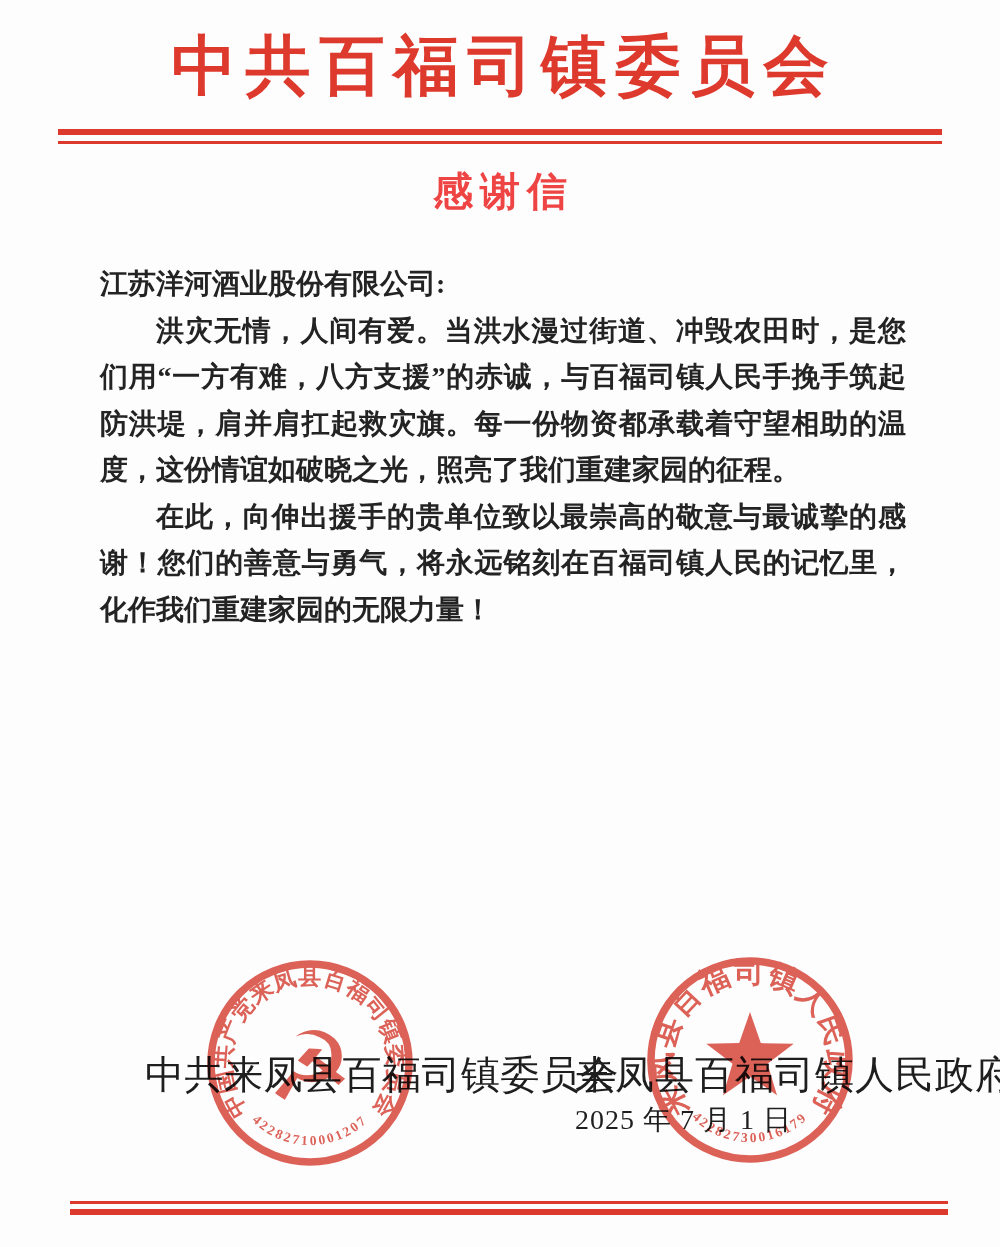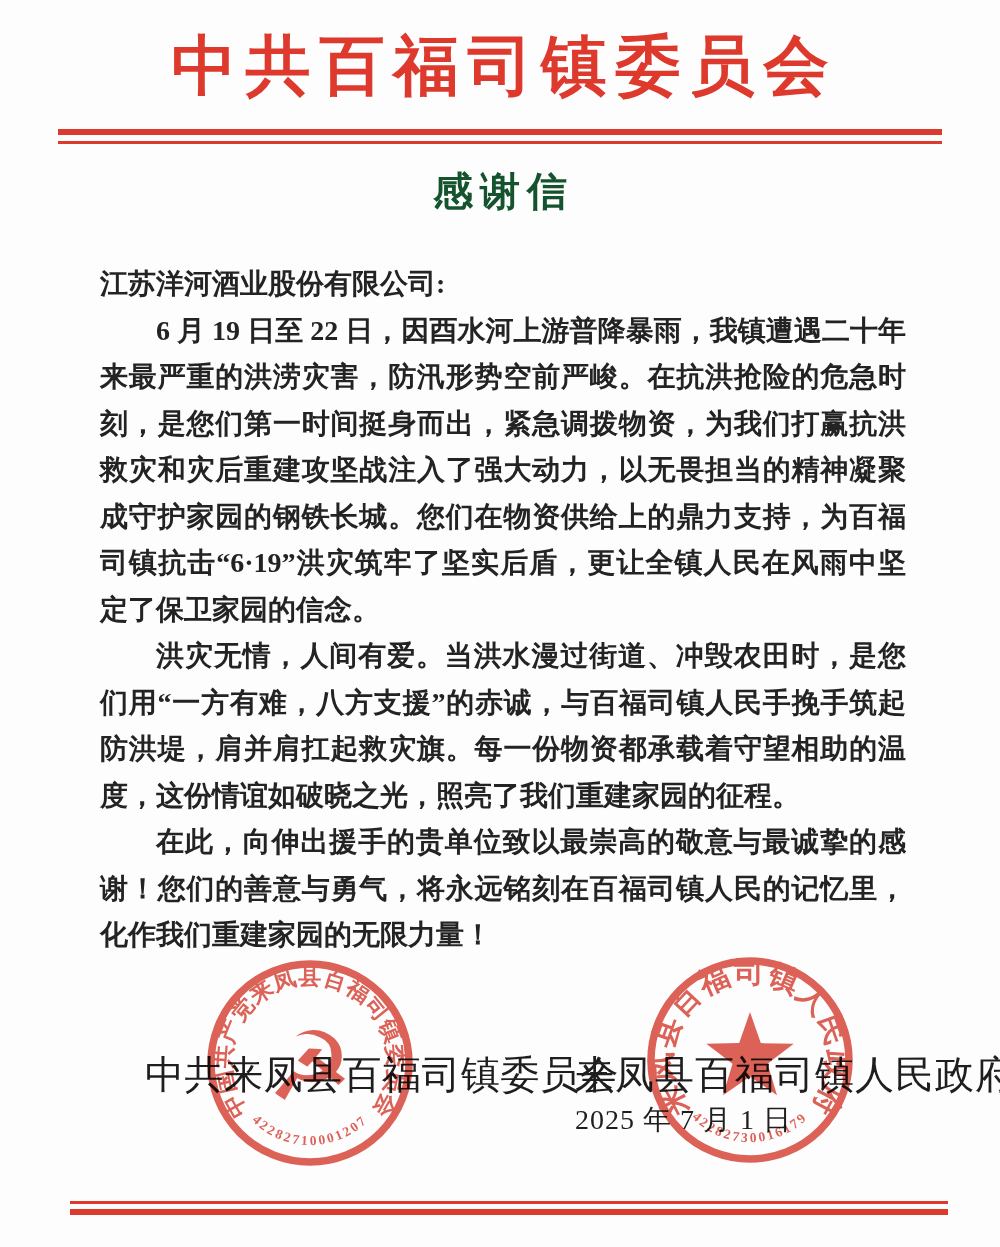--- a/index.html
+++ b/index.html
@@ -30,21 +30,21 @@
   .rule-f-thick { top: 1209px; left: 70px; width: 878px; height: 6px; }
 
   
   .doc-title {
     position: absolute; top: 168px; left: 0; width: 100%;
     margin: 0;
     text-align: center;
     font-family: "Liberation Serif", serif;
     font-weight: 700;
     font-size: 40px; line-height: 1.2;
-    color: #14532d;
+    color: #ef4444;
     letter-spacing: 7px; text-indent: 7px;
   }
 
   
   .body-text {
     position: absolute; top: 261px; left: 100px; width: 806px;
     font-family: "Liberation Serif", serif;
     font-size: 28px; line-height: 46.5px;
     color: #232323;
     text-align: justify;
@@ -86,21 +86,20 @@
 <body>
 
 <div class="letterhead">中共百福司镇委员会</div>
 <div class="rule rule-h-thick"></div>
 <div class="rule rule-h-thin"></div>
 
 <h1 class="doc-title">感谢信</h1>
 
 <div class="body-text">
   <p class="salutation">江苏洋河酒业股份有限公司:</p>
-  <p class="para">6 月 19 日至 22 日，因酉水河上游普降暴雨，我镇遭遇二十年来最严重的洪涝灾害，防汛形势空前严峻。在抗洪抢险的危急时刻，是您们第一时间挺身而出，紧急调拨物资，为我们打赢抗洪救灾和灾后重建攻坚战注入了强大动力，以无畏担当的精神凝聚成守护家园的钢铁长城。您们在物资供给上的鼎力支持，为百福司镇抗击“6·19”洪灾筑牢了坚实后盾，更让全镇人民在风雨中坚定了保卫家园的信念。</p>
   <p class="para">洪灾无情，人间有爱。当洪水漫过街道、冲毁农田时，是您们用“一方有难，八方支援”的赤诚，与百福司镇人民手挽手筑起防洪堤，肩并肩扛起救灾旗。每一份物资都承载着守望相助的温度，这份情谊如破晓之光，照亮了我们重建家园的征程。</p>
   <p class="para">在此，向伸出援手的贵单位致以最崇高的敬意与最诚挚的感谢！您们的善意与勇气，将永远铭刻在百福司镇人民的记忆里，化作我们重建家园的无限力量！</p>
 </div>
 
 <div class="sig sig-left">中共来凤县百福司镇委员会</div>
 <div class="sig sig-right">来凤县百福司镇人民政府</div>
 <div class="sig sig-date">2025 年 7 月 1 日</div>
 
 <svg class="seal seal-left" viewBox="0 0 212 212" xmlns="http://www.w3.org/2000/svg">
   <defs>

